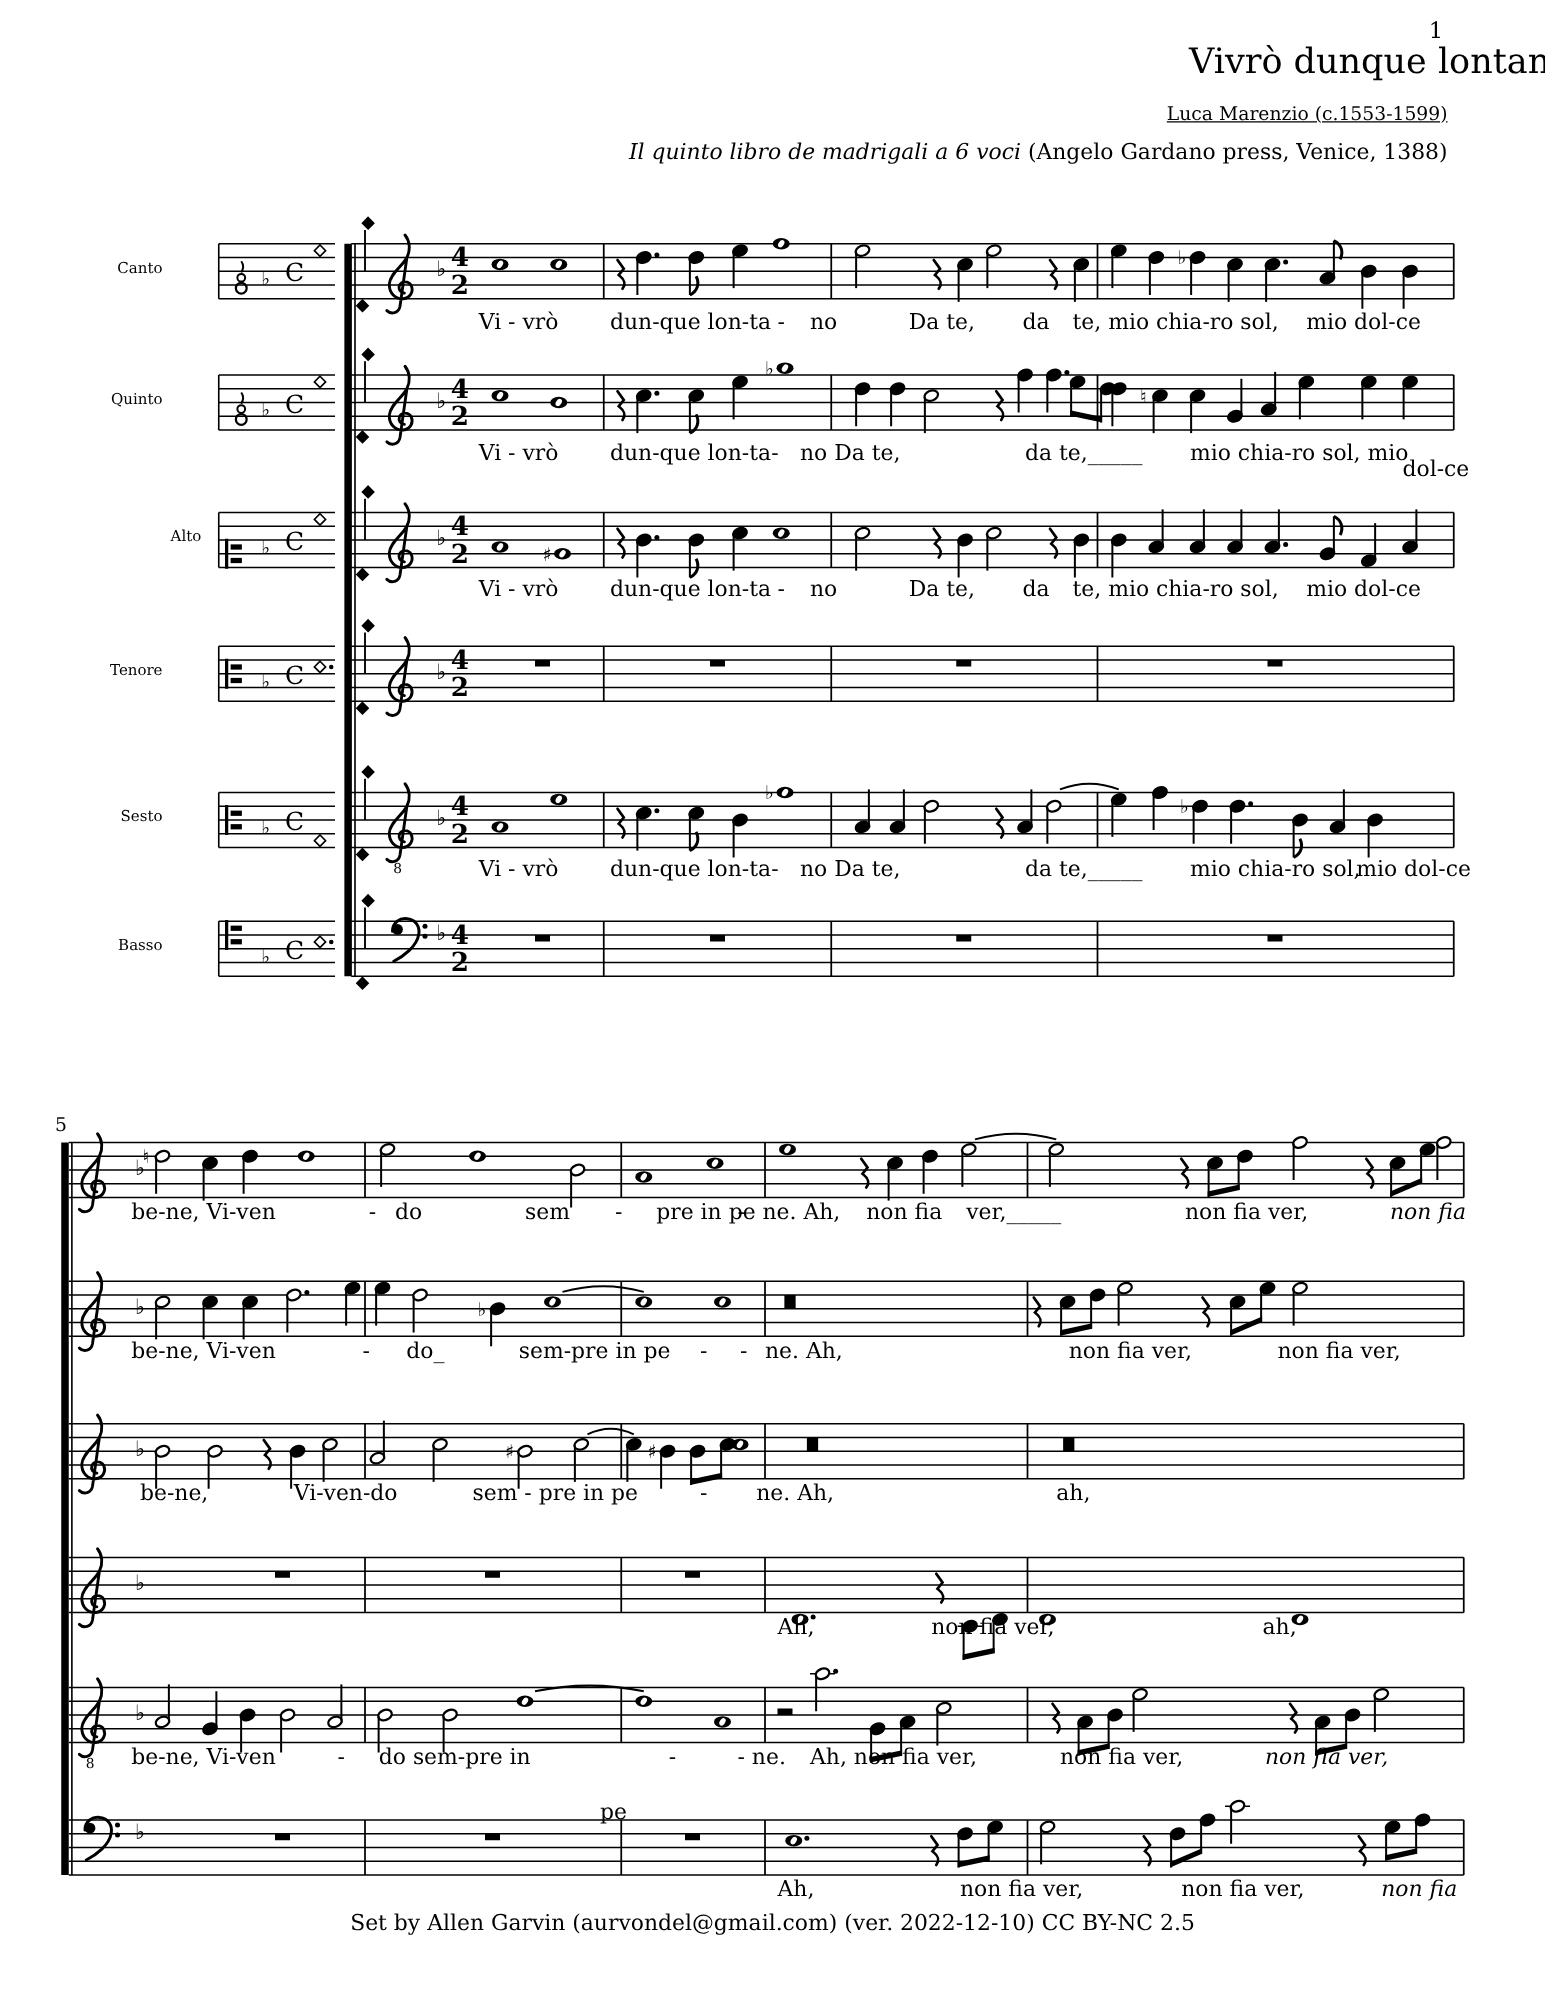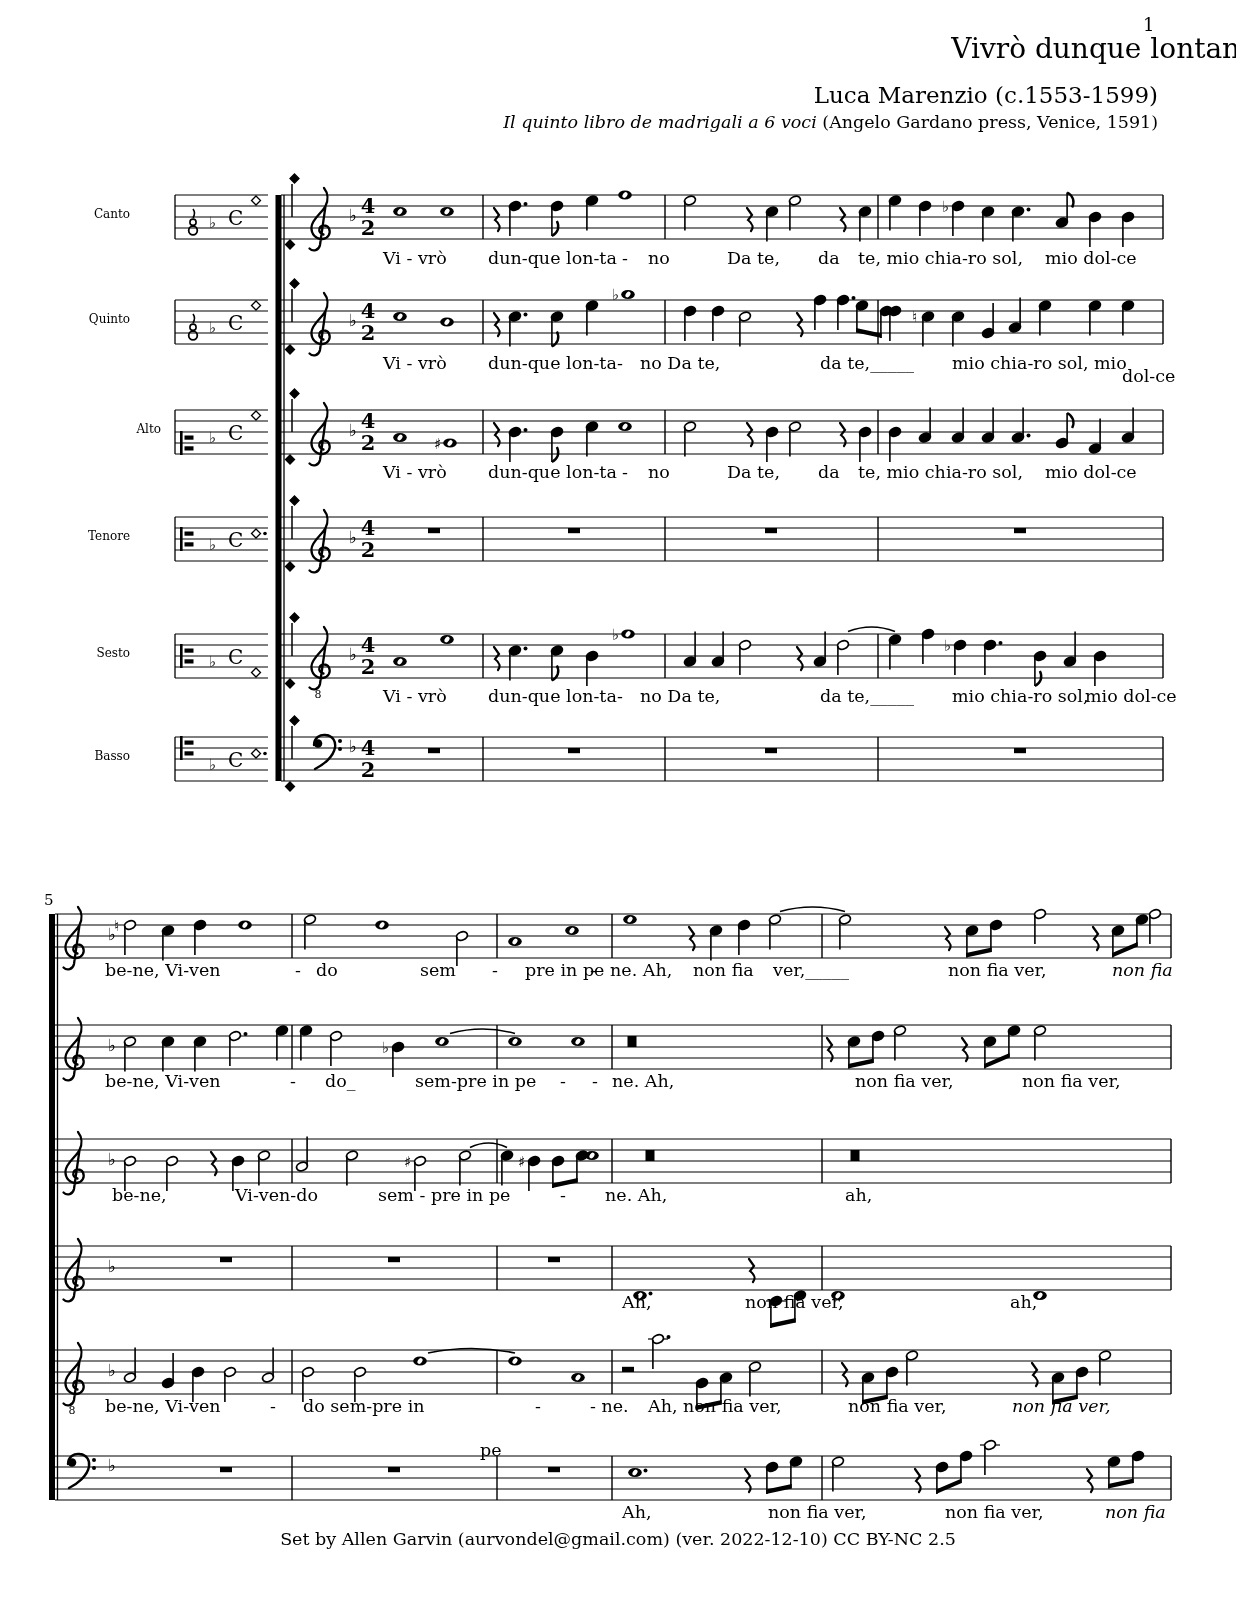--- a/index.html
+++ b/index.html
@@ -2,21 +2,21 @@
 <html><head>
 <meta charset="utf-8">
 <style>
   html,body{margin:0;padding:0;}
   body{width:1236px;height:1600px;background:#fff;position:relative;
        font-family:"DejaVu Serif","Liberation Serif",serif;color:#000;overflow:hidden;}
   #score-svg{position:absolute;left:0;top:0;}
   .abs{position:absolute;white-space:pre;}
   .page-num{left:1143px;top:14px;font-size:18px;}
   .title{left:0;top:32px;width:100%;text-align:right;font-size:28px;padding-left:21px;}
-  .composer{right:78px;top:82px;font-size:23px;}
+  .composer{right:78px;top:82px;font-size:15px;text-decoration:underline;}
   .source{right:78px;top:112px;font-size:17.5px;}
   .source .it{font-style:italic;}
   .vlabel{position:absolute;left:0;width:130px;text-align:right;font-size:12px;white-space:pre;}
   .lyr{position:absolute;font-size:17.5px;white-space:pre;}
   .lyr.i{font-style:italic;}
   .mnum{left:44px;top:891px;font-size:15px;}
   .footer{left:0;top:1529px;width:100%;text-align:center;font-size:17.5px;}
 </style>
 </head>
 <body>
@@ -774,21 +774,21 @@
         <line x1="1108.9" y1="1462.5" x2="1108.9" y2="1488.5" stroke="#000" stroke-width="1.6"></line>
         <line x1="1132.9" y1="1457" x2="1132.9" y2="1483" stroke="#000" stroke-width="1.6"></line>
         <polygon points="1108.1,1488.5 1133.7,1483 1133.7,1478.6 1108.1,1484.1" fill="#000"></polygon>
       </g>
     </g>
   </svg>
 
 <div class="abs page-num">1</div>
 <div class="abs title">Vivrò dunque lontano</div>
 <div class="abs composer">Luca Marenzio (c.1553-1599)</div>
-<div class="abs source"><span class="it">Il quinto libro de madrigali a 6 voci</span><span> (Angelo Gardano press, Venice, 1591)</span></div>
+<div class="abs source"><span class="it">Il quinto libro de madrigali a 6 voci</span><span> (Angelo Gardano press, Venice, 1388)</span></div>
 <div class="abs mnum">5</div>
 <div class="abs footer">Set by Allen Garvin (aurvondel@gmail.com) (ver. 2022-12-10) CC BY-NC 2.5</div>
 <div id="text-layer">
     <div class="vlabel" style="top: 207px;">Canto</div>
     <div class="vlabel" style="top: 312px;">Quinto</div>
     <div class="vlabel" style="top: 422px; padding-left: 31px;">Alto</div>
     <div class="vlabel" style="top: 529px;">Tenore</div>
     <div class="vlabel" style="top: 646px;">Sesto</div>
     <div class="vlabel" style="top: 749px;">Basso</div>
     <div class="lyr" style="left: 383px; top: 248px;">Vi - vrò</div>

